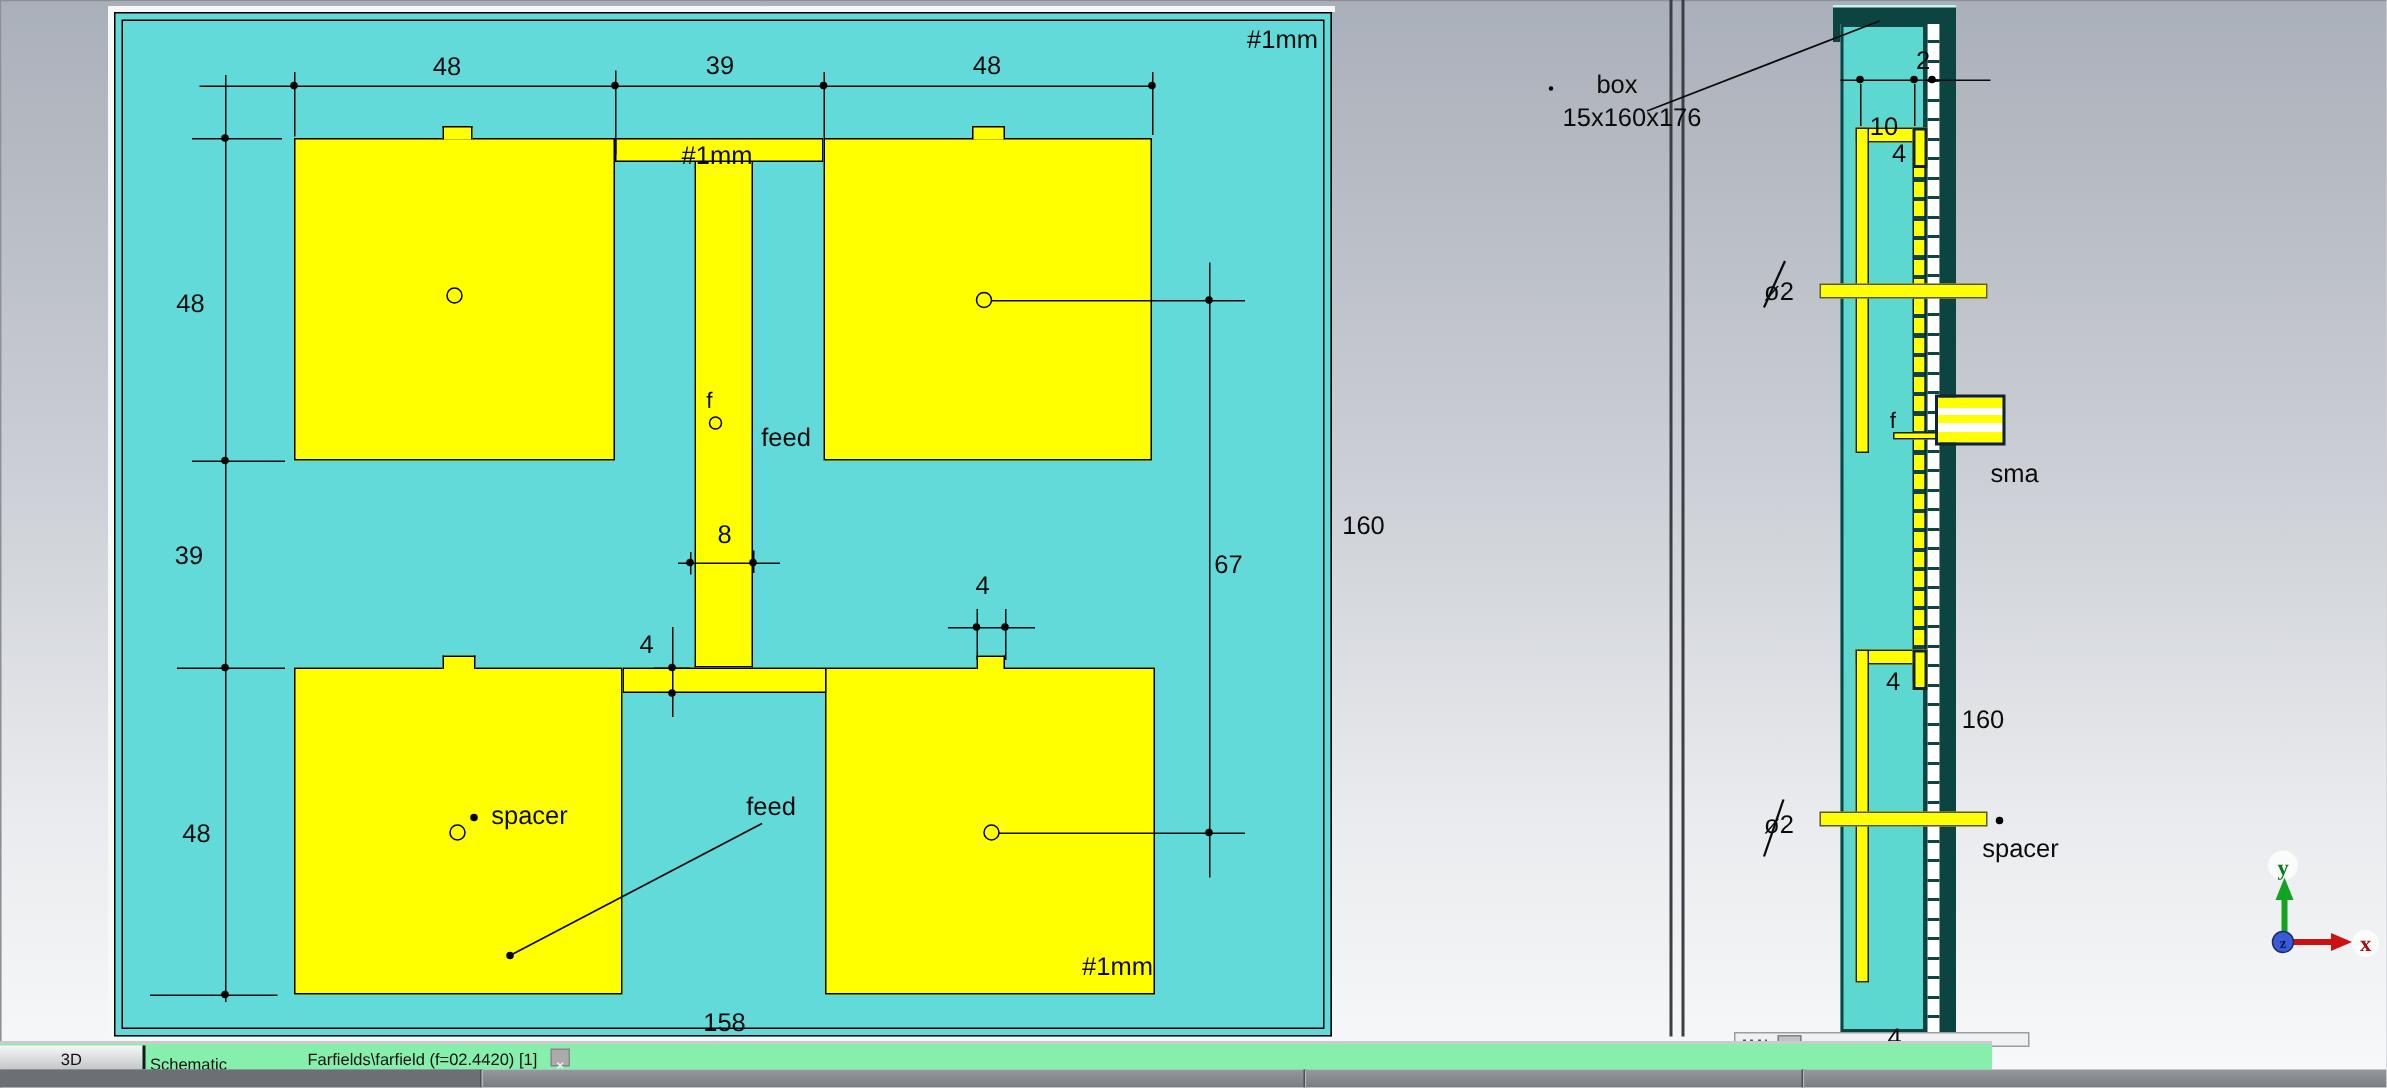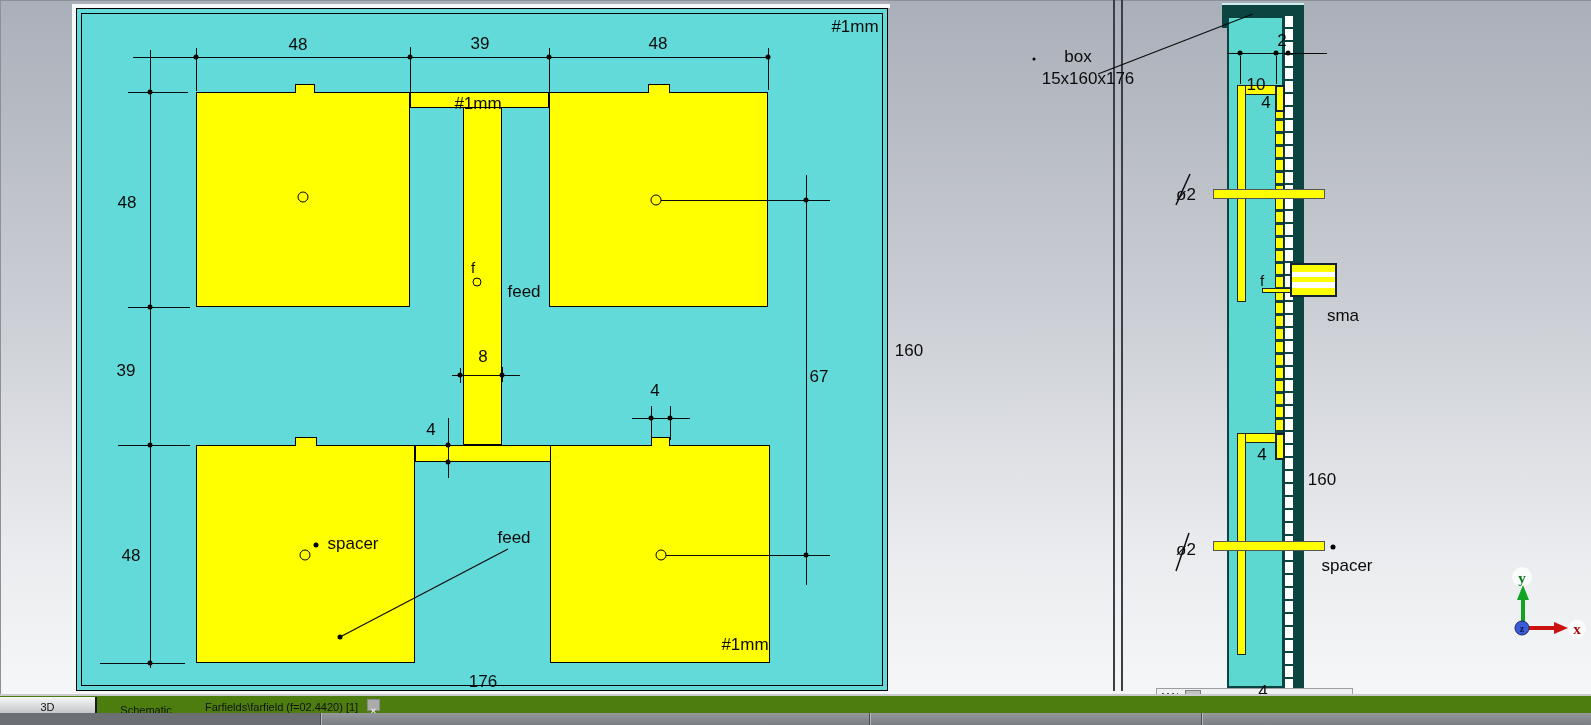--- a/index.html
+++ b/index.html
@@ -110,21 +110,21 @@
 
   <div class="lbl" style="left:855px;top:27px;">#1mm</div>
   <div class="lbl" style="left:478px;top:104px;">#1mm</div>
   <div class="lbl" style="left:745px;top:645px;">#1mm</div>
   <div class="lbl sm" style="left:473px;top:268px;">f</div>
   <div class="lbl" style="left:524px;top:292px;">feed</div>
   <div class="lbl" style="left:353px;top:544px;">spacer</div>
   <div class="dot" style="left:316px;top:545px;"></div>
   <div class="lbl" style="left:514px;top:538px;">feed</div>
   <div class="dot" style="left:340px;top:637px;"></div>
-  <div class="lbl" style="left:483px;top:682px;">176</div>
+  <div class="lbl" style="left:483px;top:682px;">158</div>
   <div class="lbl" style="left:909px;top:351px;">160</div>
 
   <div class="abs" style="left:1113px;top:0;width:10px;height:691px;z-index:12;">
     <div style="position:absolute;left:0;top:0;width:2px;height:100%;background:#3c3f45;"></div>
     <div style="position:absolute;left:8px;top:0;width:2px;height:100%;background:#3c3f45;"></div>
   </div>
 
   <div class="teal" style="left:1222px;top:3px;width:82px;height:13px;border-top:2px solid #cfeeee;box-sizing:border-box;"></div>
   <div class="teal" style="left:1222px;top:16px;width:5px;height:12px;"></div>
   <div class="abs" style="left:1227px;top:16px;width:57px;height:672px;background:#5cd8d0;
@@ -188,26 +188,26 @@
       <polygon points="1523,585 1517,600 1529,600" fill="#12a322"></polygon>
       <line x1="1529" y1="628" x2="1556" y2="628" stroke="#cc1111" stroke-width="4"></line>
       <polygon points="1568,628 1554,622 1554,634" fill="#cc1111"></polygon>
       <circle cx="1522" cy="628" r="7" fill="#3b5bd6" stroke="#1a2a66" stroke-width="1"></circle>
       <text x="1522" y="583" text-anchor="middle" font-family="Liberation Serif,serif" font-weight="bold" font-size="15" fill="#0d7a1a">y</text>
       <text x="1577" y="634" text-anchor="middle" font-family="Liberation Serif,serif" font-weight="bold" font-size="15" fill="#aa0d0d">x</text>
       <text x="1522" y="632" text-anchor="middle" font-family="Liberation Serif,serif" font-weight="bold" font-size="10" fill="#041a55">z</text>
     </g>
   </svg>
 
-  <div class="abs" style="left:0;top:694px;width:1591px;height:19px;background:#4d7c0f;border-top:2px solid #c9cbce;box-sizing:border-box;z-index:40;">
+  <div class="abs" style="left:0;top:694px;width:1328px;height:19px;background:#86efac;border-top:2px solid #c9cbce;box-sizing:border-box;z-index:40;">
     <div style="position:absolute;left:0;top:1px;width:97px;height:16px;border-right:2px solid #1a1a1a;box-sizing:border-box;
                 background:linear-gradient(180deg,#f7f7f7,#c4c6c9);text-align:center;">
       <span style="font:11px/16px 'Liberation Sans',sans-serif;color:#111;">3D</span>
     </div>
-    <div style="position:absolute;left:100px;top:4px;width:92px;height:16px;text-align:center;">
+    <div style="position:absolute;left:100px;top:4px;width:92px;height:16px;text-align:left;">
       <span style="font:11px/16px 'Liberation Sans',sans-serif;color:#111;">Schematic</span>
     </div>
     <div style="position:absolute;left:205px;top:1px;height:16px;">
       <span style="font:11px/16px 'Liberation Sans',sans-serif;color:#111;">Farfields\farfield (f=02.4420) [1]</span>
     </div>
     <div style="position:absolute;left:367px;top:3px;width:13px;height:12px;background:#ababab;border:1px solid #8a8a8a;
                 box-sizing:border-box;text-align:center;">
       <span style="font:bold 9px/10px 'Liberation Sans',sans-serif;color:#f2f2f2;">×</span>
     </div>
   </div>

